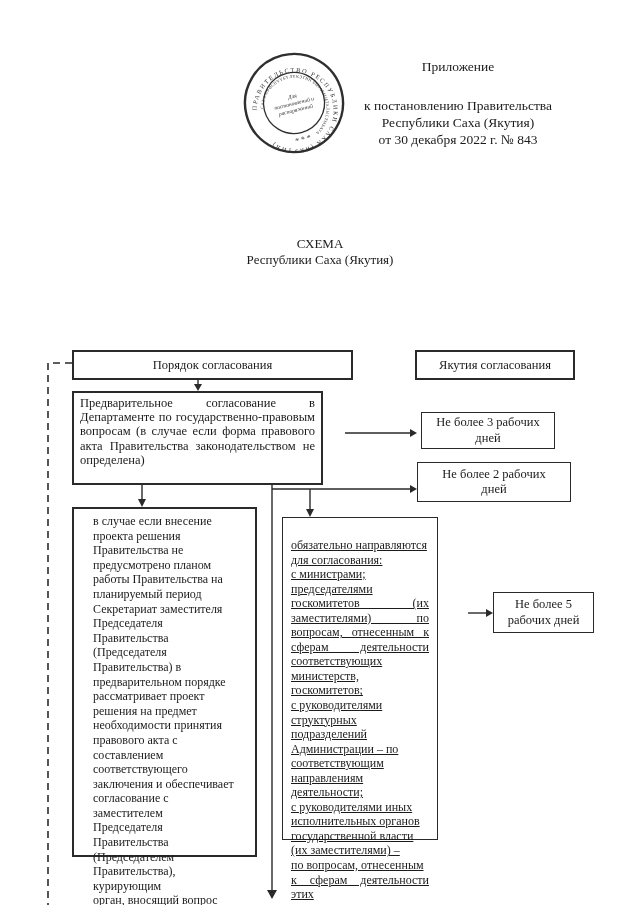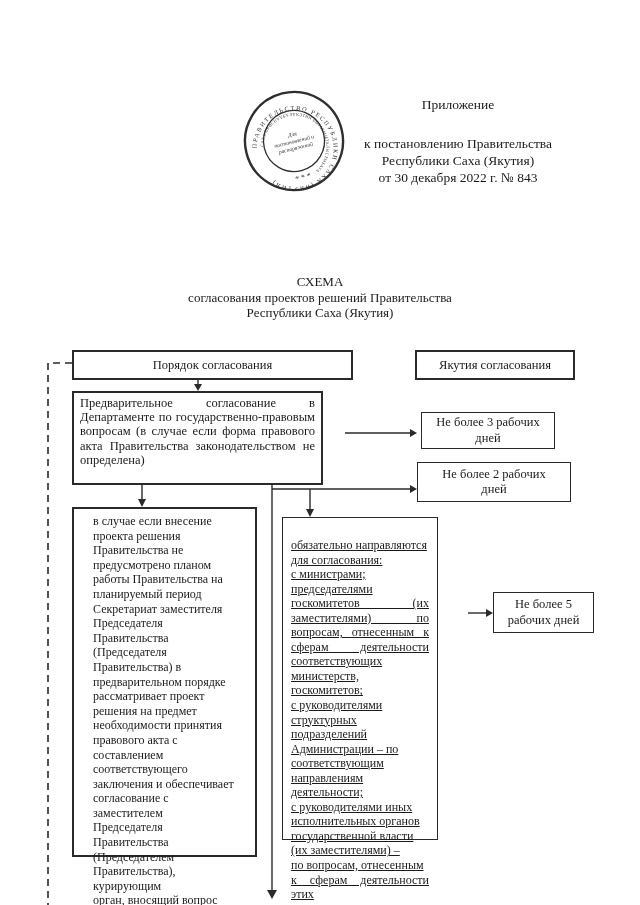--- a/index.html
+++ b/index.html
@@ -4,21 +4,21 @@
 <style>
   html, body { margin: 0; padding: 0; }
   body {
     width: 640px; height: 905px;
     background: #ffffff;
     font-family: "Liberation Serif", serif;
     color: #1b1b1b;
     position: relative;
     overflow: hidden;
   }
-  .abs { position: absolute; margin-top: 38px; }
+  .abs { position: absolute; }
 
   
   .seal-wrap { left: 241px; top: 50px; width: 106px; height: 106px; }
   .appendix {
     left: 338px; top: 58px; width: 240px;
     text-align: center;
     font-size: 13.5px; line-height: 17px;
   }
   .appendix .first-line { margin-bottom: 22px; }
 
@@ -111,21 +111,20 @@
 
 <div class="abs appendix">
   <div class="first-line">Приложение</div>
   <div>к постановлению Правительства</div>
   <div>Республики Саха (Якутия)</div>
   <div>от 30 декабря 2022 г. № 843</div>
 </div>
 
 <div class="abs doc-title">
   <div>СХЕМА</div>
-  <div>согласования проектов решений Правительства</div>
   <div>Республики Саха (Якутия)</div>
 </div>
 
 <svg class="connectors" width="640" height="905" viewBox="0 0 640 905">
 
   <polyline class="conn-dashed" points="72,363 48,363 48,905"></polyline>
 
   <line class="conn" x1="198" y1="380" x2="198" y2="385"></line>
   <polygon class="arrowhead" points="194,384 202,384 198,391"></polygon>
 

